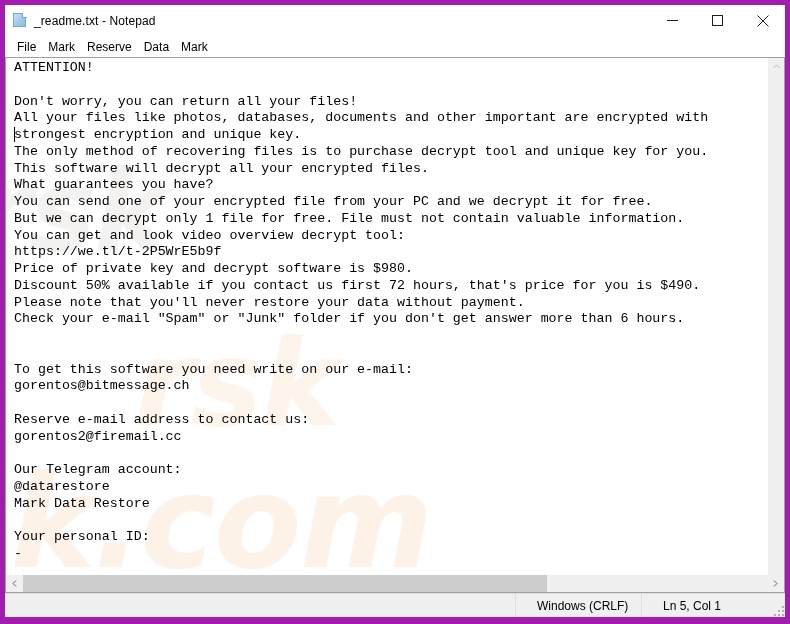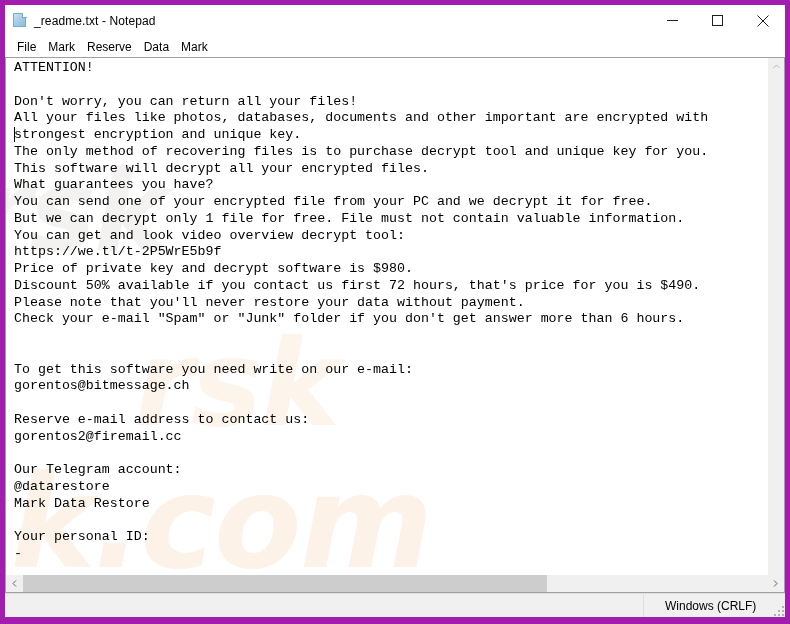--- a/index.html
+++ b/index.html
@@ -373,20 +373,21 @@
       <div class="h-arrow">
         <svg width="5" height="7" viewBox="0 0 5 7">
           <path d="M1 0.5 L4 3.5 L1 6.5" fill="none" stroke="#606060" stroke-width="1"></path>
         </svg>
       </div>
     </div>
 
     <div id="statusbar">
       <div id="status-spacer"></div>
       <div class="status-cell" id="status-eol">Windows (CRLF)</div>
+      <div class="status-cell" id="status-pos">Ln 5, Col 1</div>
       <div id="grip">
         <i style="right:1px;bottom:1px"></i>
         <i style="right:5px;bottom:1px"></i>
         <i style="right:9px;bottom:1px"></i>
         <i style="right:1px;bottom:5px"></i>
         <i style="right:5px;bottom:5px"></i>
         <i style="right:1px;bottom:9px"></i>
       </div>
     </div>
 

